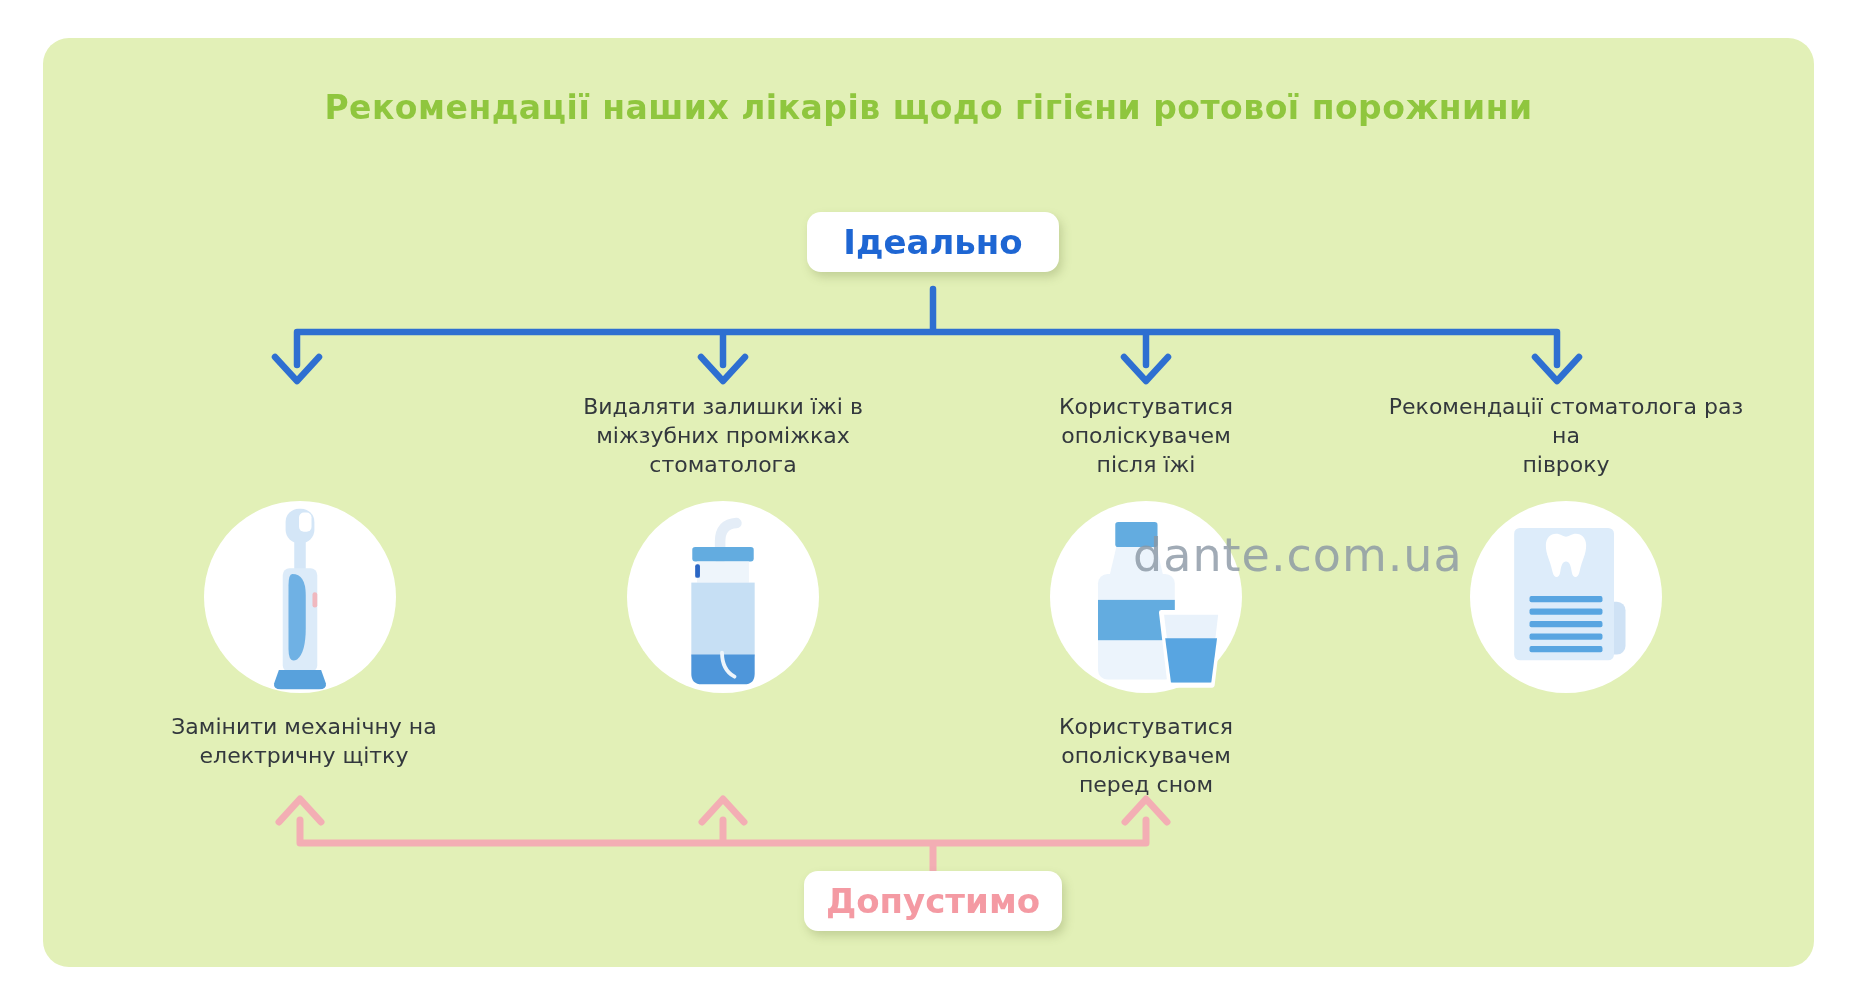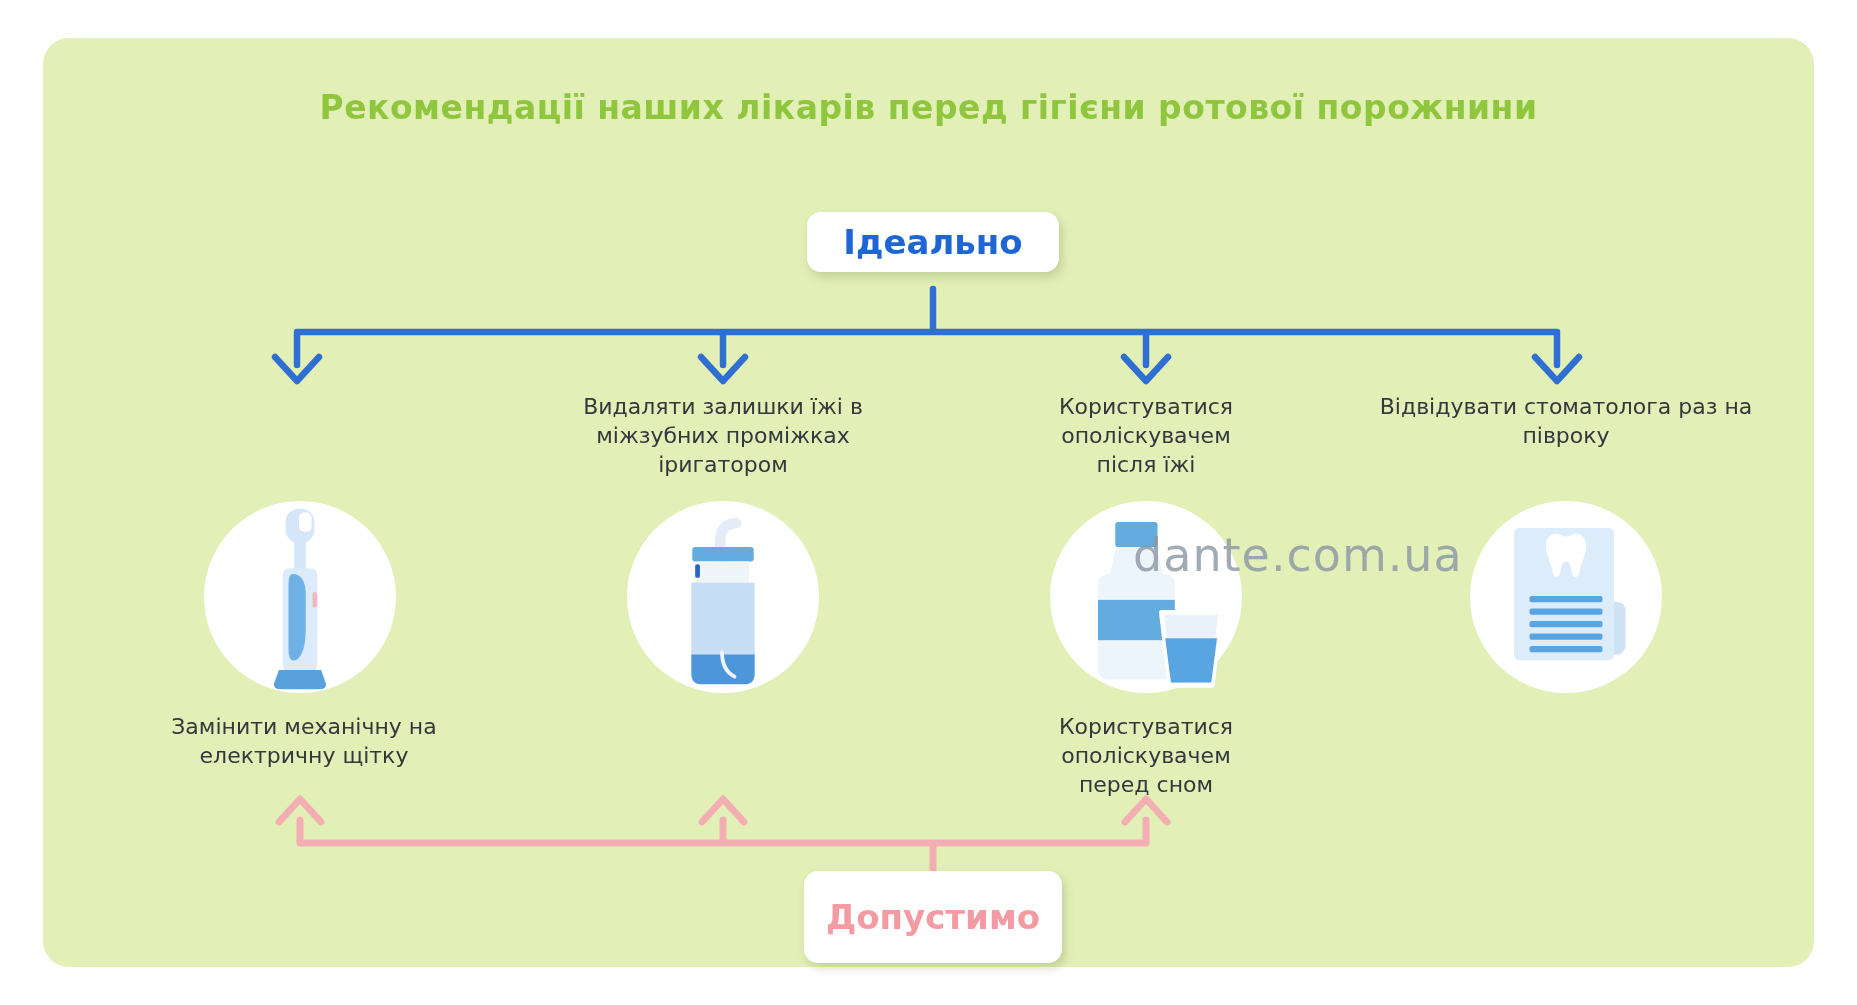--- a/index.html
+++ b/index.html
@@ -17,21 +17,21 @@
     color:var(--title-green);letter-spacing:0.5px;
   }
 
   .node-box{
     position:absolute;background:#ffffff;border-radius:14px;
     display:flex;align-items:center;justify-content:center;
     box-shadow:3px 5px 10px rgba(110,125,70,0.28);
     font-size:34px;font-weight:700;
   }
   .node-ideal{left:807px;top:212px;width:252px;height:60px;color:var(--ideal-text);}
-  .node-acceptable{left:804px;top:871px;width:258px;height:92px;color:var(--acceptable-text);}
+  .node-acceptable{left:804px;top:871px;width:258px;height:60px;color:var(--acceptable-text);}
 
   .connectors{position:absolute;left:0;top:0;width:1857px;height:1005px;pointer-events:none;}
   .blue-stroke{stroke:var(--blue-line);stroke-width:6.5;fill:none;stroke-linecap:round;stroke-linejoin:round;}
   .pink-stroke{stroke:var(--pink-line);stroke-width:7;fill:none;stroke-linecap:round;stroke-linejoin:round;}
 
   .col-text{
     position:absolute;white-space:pre-line;text-align:center;
     font-size:22px;line-height:29px;color:var(--body-text);
   }
   .top-text{top:392px;}
@@ -48,21 +48,21 @@
     font-size:46px;color:var(--watermark-gray);opacity:0.8;
     letter-spacing:1px;
   }
 </style>
 </head>
 <body>
 
 <div id="stage">
   <div class="panel"></div>
 
-  <div class="title">Рекомендації наших лікарів перед гігієни ротової порожнини</div>
+  <div class="title">Рекомендації наших лікарів щодо гігієни ротової порожнини</div>
 
   <svg class="connectors" viewBox="0 0 1857 1005">
     <path class="blue-stroke" d="M933 289 V332 M297 332 H1557
          M297 332 V365 M723 332 V365 M1146 332 V365 M1557 332 V365
          M275 357 L297 381 L319 357
          M701 357 L723 381 L745 357
          M1124 357 L1146 381 L1168 357
          M1535 357 L1557 381 L1579 357"></path>
     <path class="pink-stroke" d="M300 843 H1146 M933 843 V873
          M300 843 V820 M723 843 V820 M1146 843 V820
@@ -87,21 +87,21 @@
       <path d="M92 76 Q106 76 106 98 L106 132 Q106 158 97 165 Q88 170 88 154 L88 88 Q88 76 92 76 Z" fill="#6fb1e4"></path>
       <rect x="113" y="95" width="5" height="16" rx="2.5" fill="#f0b8bf"></rect>
       <path d="M78 176 L122 176 L127 190 Q128 196 120 196 L80 196 Q72 196 73 190 Z" fill="#58a1dc"></path>
     </svg>
   </div>
   <div class="col-text bottom-text" style="left:144px;width:320px;">Замінити механічну на
 електричну щітку</div>
 
   <div class="col-text top-text" style="left:573px;width:300px;">Видаляти залишки їжі в
 міжзубних проміжках
-іригатором</div>
+стоматолога</div>
   <div class="icon-circle" style="left:627px;">
     <svg viewBox="0 0 200 200">
       <path d="M97 60 L97 42 Q97 24 114 23" stroke="#e4edf7" stroke-width="11" fill="none" stroke-linecap="round"></path>
       <rect x="68" y="48" width="64" height="15" rx="3" fill="#63ace0"></rect>
       <rect x="73" y="63" width="54" height="22" fill="#eef5fb"></rect>
       <rect x="71" y="66" width="5" height="14" rx="2" fill="#2b66c4"></rect>
       <rect x="67" y="85" width="66" height="77" fill="#c6dff4"></rect>
       <path d="M67 160 L133 160 L133 180 Q133 191 122 191 L78 191 Q67 191 67 180 Z" fill="#4e96da"></path>
       <path d="M99 158 Q99 176 112 183" stroke="#eef5fb" stroke-width="4" fill="none" stroke-linecap="round"></path>
     </svg>
@@ -117,21 +117,21 @@
       <rect x="68" y="22" width="44" height="26" rx="3" fill="#63ace0"></rect>
       <rect x="50" y="103" width="80" height="42" fill="#63ace0"></rect>
       <path d="M116 116 L178 116 L169 192 L125 192 Z" fill="#e9f2fb" stroke="#ffffff" stroke-width="5" stroke-linejoin="round"></path>
       <path d="M120 143 L174 143 L168 189 L126 189 Z" fill="#58a5e1"></path>
     </svg>
   </div>
   <div class="col-text bottom-text" style="left:1006px;width:280px;">Користуватися
 ополіскувачем
 перед сном</div>
 
-  <div class="col-text top-text" style="left:1376px;width:380px;">Відвідувати стоматолога раз на
+  <div class="col-text top-text" style="left:1376px;width:380px;">Рекомендації стоматолога раз на
 півроку</div>
   <div class="icon-circle" style="left:1470px;">
     <svg viewBox="0 0 200 200">
       <rect x="118" y="105" width="44" height="55" rx="9" fill="#cfe2f5"></rect>
       <rect x="46" y="28" width="104" height="138" rx="6" fill="#ddecfa"></rect>
       <path d="M79 46 C79 36 88 31 96 36 C98.5 37.5 101.5 37.5 104 36 C112 31 121 36 121 46 C121 56 117 60 114 74 C112.5 81 107 81 106 74 C105 67 103.5 63 100 63 C96.5 63 95 67 94 74 C93 81 87.5 81 86 74 C83 60 79 56 79 46 Z" fill="#ffffff"></path>
       <rect x="62" y="99" width="76" height="6.5" rx="2" fill="#58a5e1"></rect>
       <rect x="62" y="112" width="76" height="6.5" rx="2" fill="#58a5e1"></rect>
       <rect x="62" y="125" width="76" height="6.5" rx="2" fill="#58a5e1"></rect>
       <rect x="62" y="138" width="76" height="6.5" rx="2" fill="#58a5e1"></rect>

